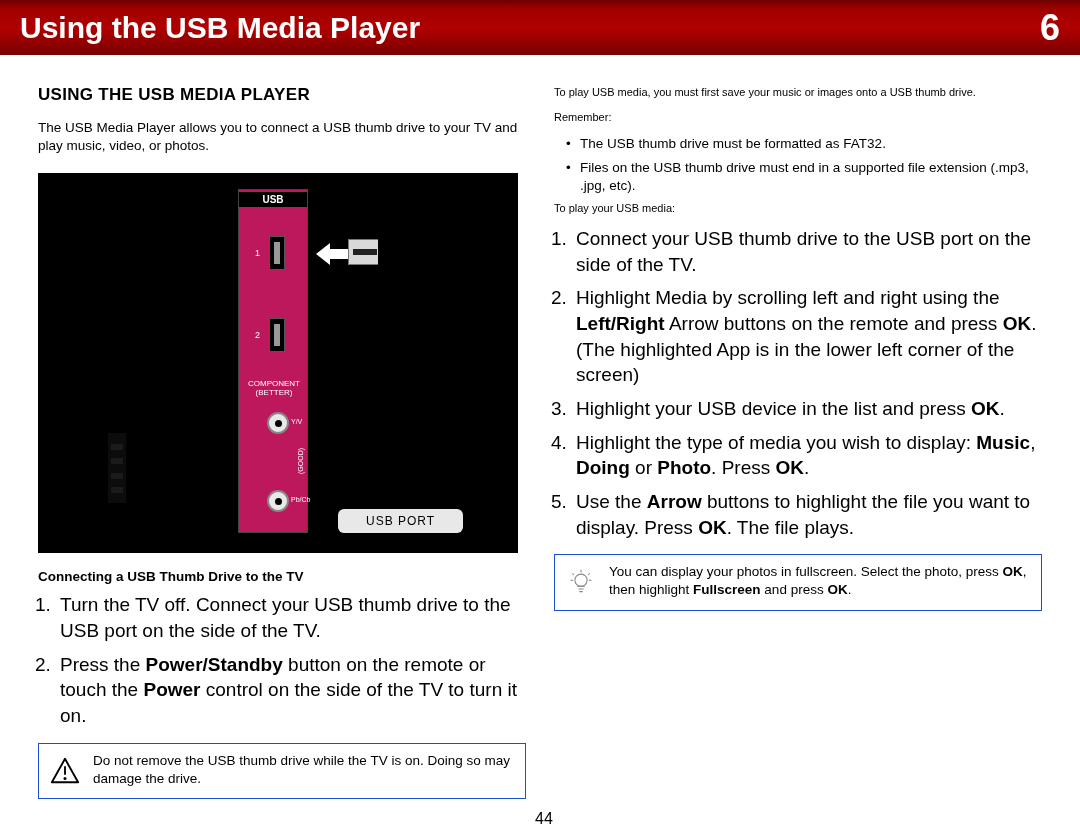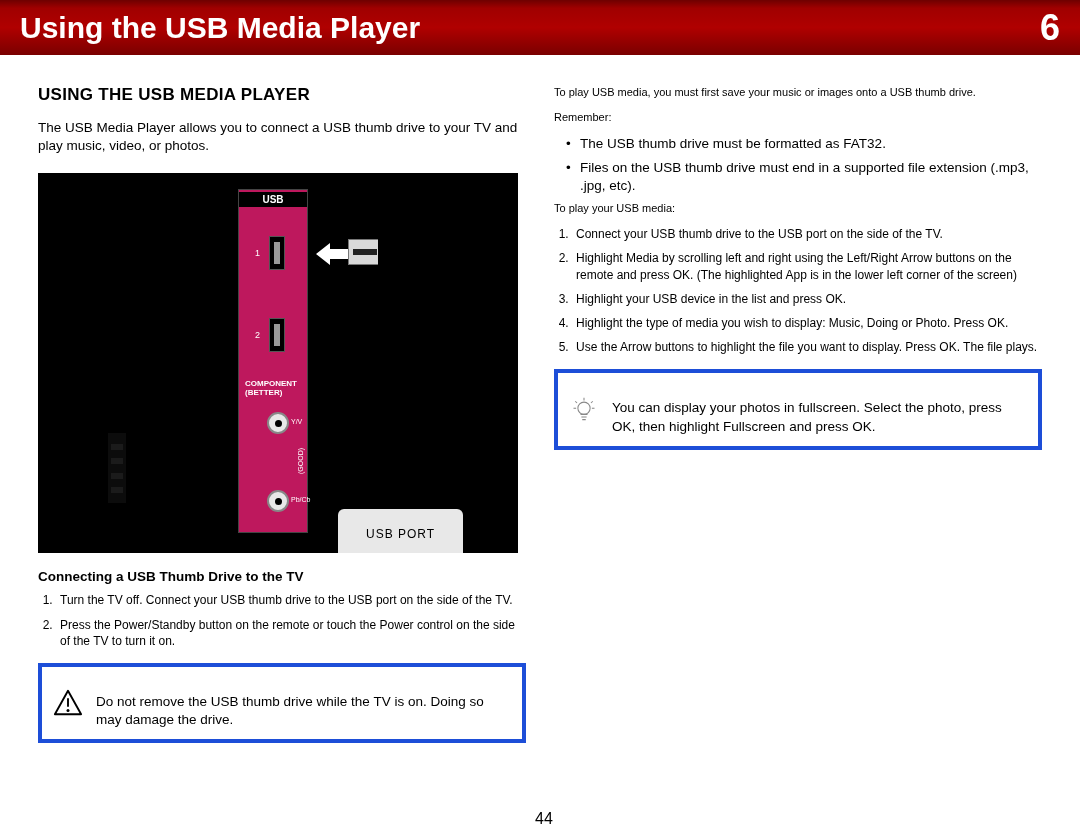--- a/index.html
+++ b/index.html
@@ -34,30 +34,30 @@
     font-size: 17px;
     font-weight: bold;
     margin-bottom: 14px;
     letter-spacing: 0.3px;
   }
   .intro { font-size: 13.5px; line-height: 1.35; margin-bottom: 18px; }
 
   .subhead { font-size: 13.5px; font-weight: bold; margin-bottom: 8px; }
 
   ol { margin-left: 18px; margin-bottom: 14px; }
-  ol li { font-size: 12px; line-height: 1.35; margin-bottom: 8px; padding-left: 4px; }
+  ol li { font-size: 19px; line-height: 1.35; margin-bottom: 8px; padding-left: 4px; }
   ul.bullets { margin-left: 26px; margin-bottom: 0; list-style: none; }
   ul.bullets li { font-size: 13.5px; line-height: 1.35; margin-bottom: 6px; position: relative; }
   ul.bullets li::before { content: "•"; position: absolute; left: -14px; }
 
   .para { font-size: 11px; line-height: 1.35; margin-bottom: 10px; }
 
   .callout {
-    border: 4px solid #1d4ed8;
-    padding: 26px 12px 10px 54px;
+    border: 1px solid #1d4ed8;
+    padding: 8px 12px 10px 54px;
     font-size: 13.5px;
     line-height: 1.35;
     position: relative;
     margin-top: 0;
   }
   .callout .icon-slot {
     position: absolute;
     left: 10px; top: 50%;
     transform: translateY(-50%);
     width: 32px; height: 32px;
@@ -93,21 +93,21 @@
   }
   .usb-socket .slot { width:6px; height:22px; background:#999; }
   .usb1 { top:46px; }
   .usb2 { top:128px; }
   .port-num { position:absolute; left:16px; color:#fff; font-size:9px; }
   .pn1 { top:58px; }
   .pn2 { top:140px; }
 
   .comp-label {
     position:absolute; top:190px; left:6px; width:58px;
-    color:#fff; font-size:8px; font-weight:bold; text-align:left; line-height:1.1;
+    color:#fff; font-size:8px; font-weight:normal; text-align:center; line-height:1.1;
   }
   .jack {
     position:absolute; left:28px;
     width:22px; height:22px; border-radius:50%;
     background:#e8e8e8; border:2px solid #888;
     display:flex; align-items:center; justify-content:center;
   }
   .jack .pin { width:7px; height:7px; border-radius:50%; background:#000; }
   .jack-y { top:222px; }
   .jack-pb { top:300px; }
@@ -147,29 +147,29 @@
     width:18px; height:70px;
     background:#0c0c0c;
     display:flex; flex-direction:column; justify-content:space-around;
     padding:6px 3px;
   }
   .mini-tv div { height:6px; background:#1b1b1b; }
 
   .usb-port-tag {
     position:absolute; left:300px; top:336px;
     background:#e8e8e8;
-    padding:18px 28px;
+    padding:5px 28px;
     font-size:12px;
     letter-spacing:1px;
     border-radius:6px;
   }
 
   .page-num { position:absolute; bottom:6px; left:4px; width:100%; text-align:center; font-size:16px; }
 
-  b { font-weight:normal; }
+  b { font-weight:bold; }
 </style>
 </head>
 <body>
 
 <div class="header">
   <div class="header-title">Using the USB Media Player</div>
   <div class="header-number">6</div>
 </div>
 
 <div class="page">

